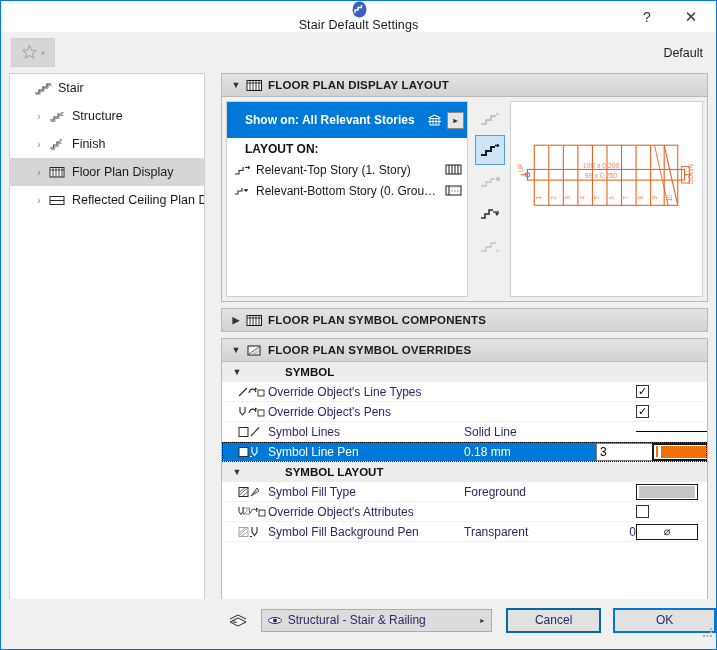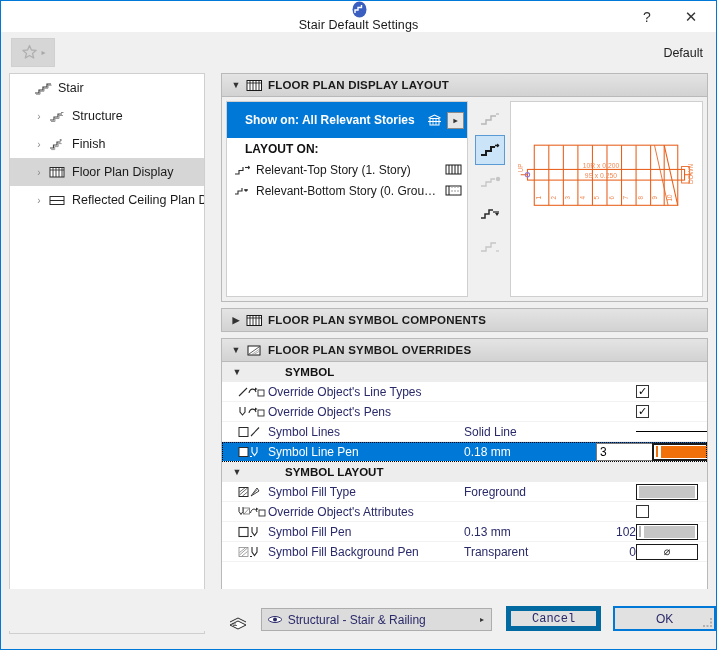--- a/index.html
+++ b/index.html
@@ -318,43 +318,43 @@
     padding: 1px 2px;
     gap: 3px;
   }
   .swatch .solid { flex: 1; height: 12px; background: #c6c6c6; }
   .swatch .tick { width: 2px; height: 11px; background: #b4b4b4; }
   .swatch .empty { flex: 1; display: flex; align-items: center; justify-content: center; font-size: 11px; color: #222; }
 
   
   #bottombar {
     position: absolute;
-    left: 0; right: 0; bottom: 18px;
+    left: 0; right: 0; bottom: 8px;
     height: 42px;
     background: #f0f0f0;
-    display: flex; align-items: flex-end;
+    display: flex; align-items: center;
   }
   #layer-icon { margin-left: 226px; width: 26px; display:flex; align-items:center; }
   #layer-combo {
     margin-left: 8px;
     width: 234px; height: 23px;
     background: #dcdcdc;
     border: 1px solid #adadad;
     display: flex; align-items: center;
     font-size: 12px; color: #2a2a6a;
   }
   #layer-combo .eye { width: 26px; display:flex; align-items:center; justify-content:center; }
   #layer-combo .txt { flex: 1; white-space: nowrap; }
   #layer-combo .arr { width: 18px; text-align:center; color:#333; font-size:8px; }
   .dlg-btn {
     height: 25px; width: 96px;
     background: #e1e1e1;
-    border: 5px solid #0369a1;
-    display: flex; align-items: center; justify-content: center;
-    font-size: 12px; color: #2a2a6a; font-family: Liberation Mono, monospace;
+    border: 2px solid #0369a1;
+    display: flex; align-items: center; justify-content: center;
+    font-size: 12px; color: #2a2a6a;
   }
   #btn-cancel { margin-left: 14px; }
   #btn-ok {
     margin-left: 12px;
     width: 104px; height: 25px;
     border: 2px solid #0078d7;
     background: #e1e1e1;
     display: flex; align-items: center; justify-content: center;
     font-size: 12px; color: #2a2a6a;
   }
@@ -745,38 +745,20 @@
           </span>
           <span class="pr-label">Override Object's Attributes</span>
           <span class="pr-value"></span>
           <span class="pr-num"></span>
           <span class="ctrl-center">
             <span class="checkbox"></span>
           </span>
           <span style="width:86px;flex:none;"></span>
         </div>
 
-        <div class="prop-row">
-          <span class="pr-icon">
-            <svg width="30" height="15" viewBox="0 0 30 15">
-              <rect x="2" y="3.5" width="9" height="9" fill="#fff" stroke="#2a2a2a" stroke-width="1.1"></rect>
-              <path d="M15 3 L15 8 L17.5 11.5 L20 8 L20 3" stroke="#2a2a2a" stroke-width="1.1" fill="none"></path>
-              <path d="M13 12.5 L15 12.5" stroke="#2a2a2a" stroke-width="1"></path>
-            </svg>
-          </span>
-          <span class="pr-label">Symbol Fill Pen</span>
-          <span class="pr-value">0.13 mm</span>
-          <span class="pr-num">102</span>
-          <span class="pr-ctrl">
-            <span class="swatch">
-              <span class="tick"></span>
-              <span class="solid"></span>
-            </span>
-          </span>
-        </div>
 
         <div class="prop-row">
           <span class="pr-icon">
             <svg width="30" height="15" viewBox="0 0 30 15">
               <rect x="2" y="3.5" width="9" height="9" fill="#fff" stroke="#8a8a8a" stroke-width=".8"></rect>
               <path d="M2.5 11 L10.5 4 M2.5 8.5 L8.5 3.8 M5 12 L10.5 7.5" stroke="#8a8a8a" stroke-width=".8"></path>
               <path d="M15 3 L15 8 L17.5 11.5 L20 8 L20 3" stroke="#2a2a2a" stroke-width="1.1" fill="none"></path>
               <path d="M13 12.5 L15 12.5" stroke="#2a2a2a" stroke-width="1"></path>
             </svg>
           </span>

